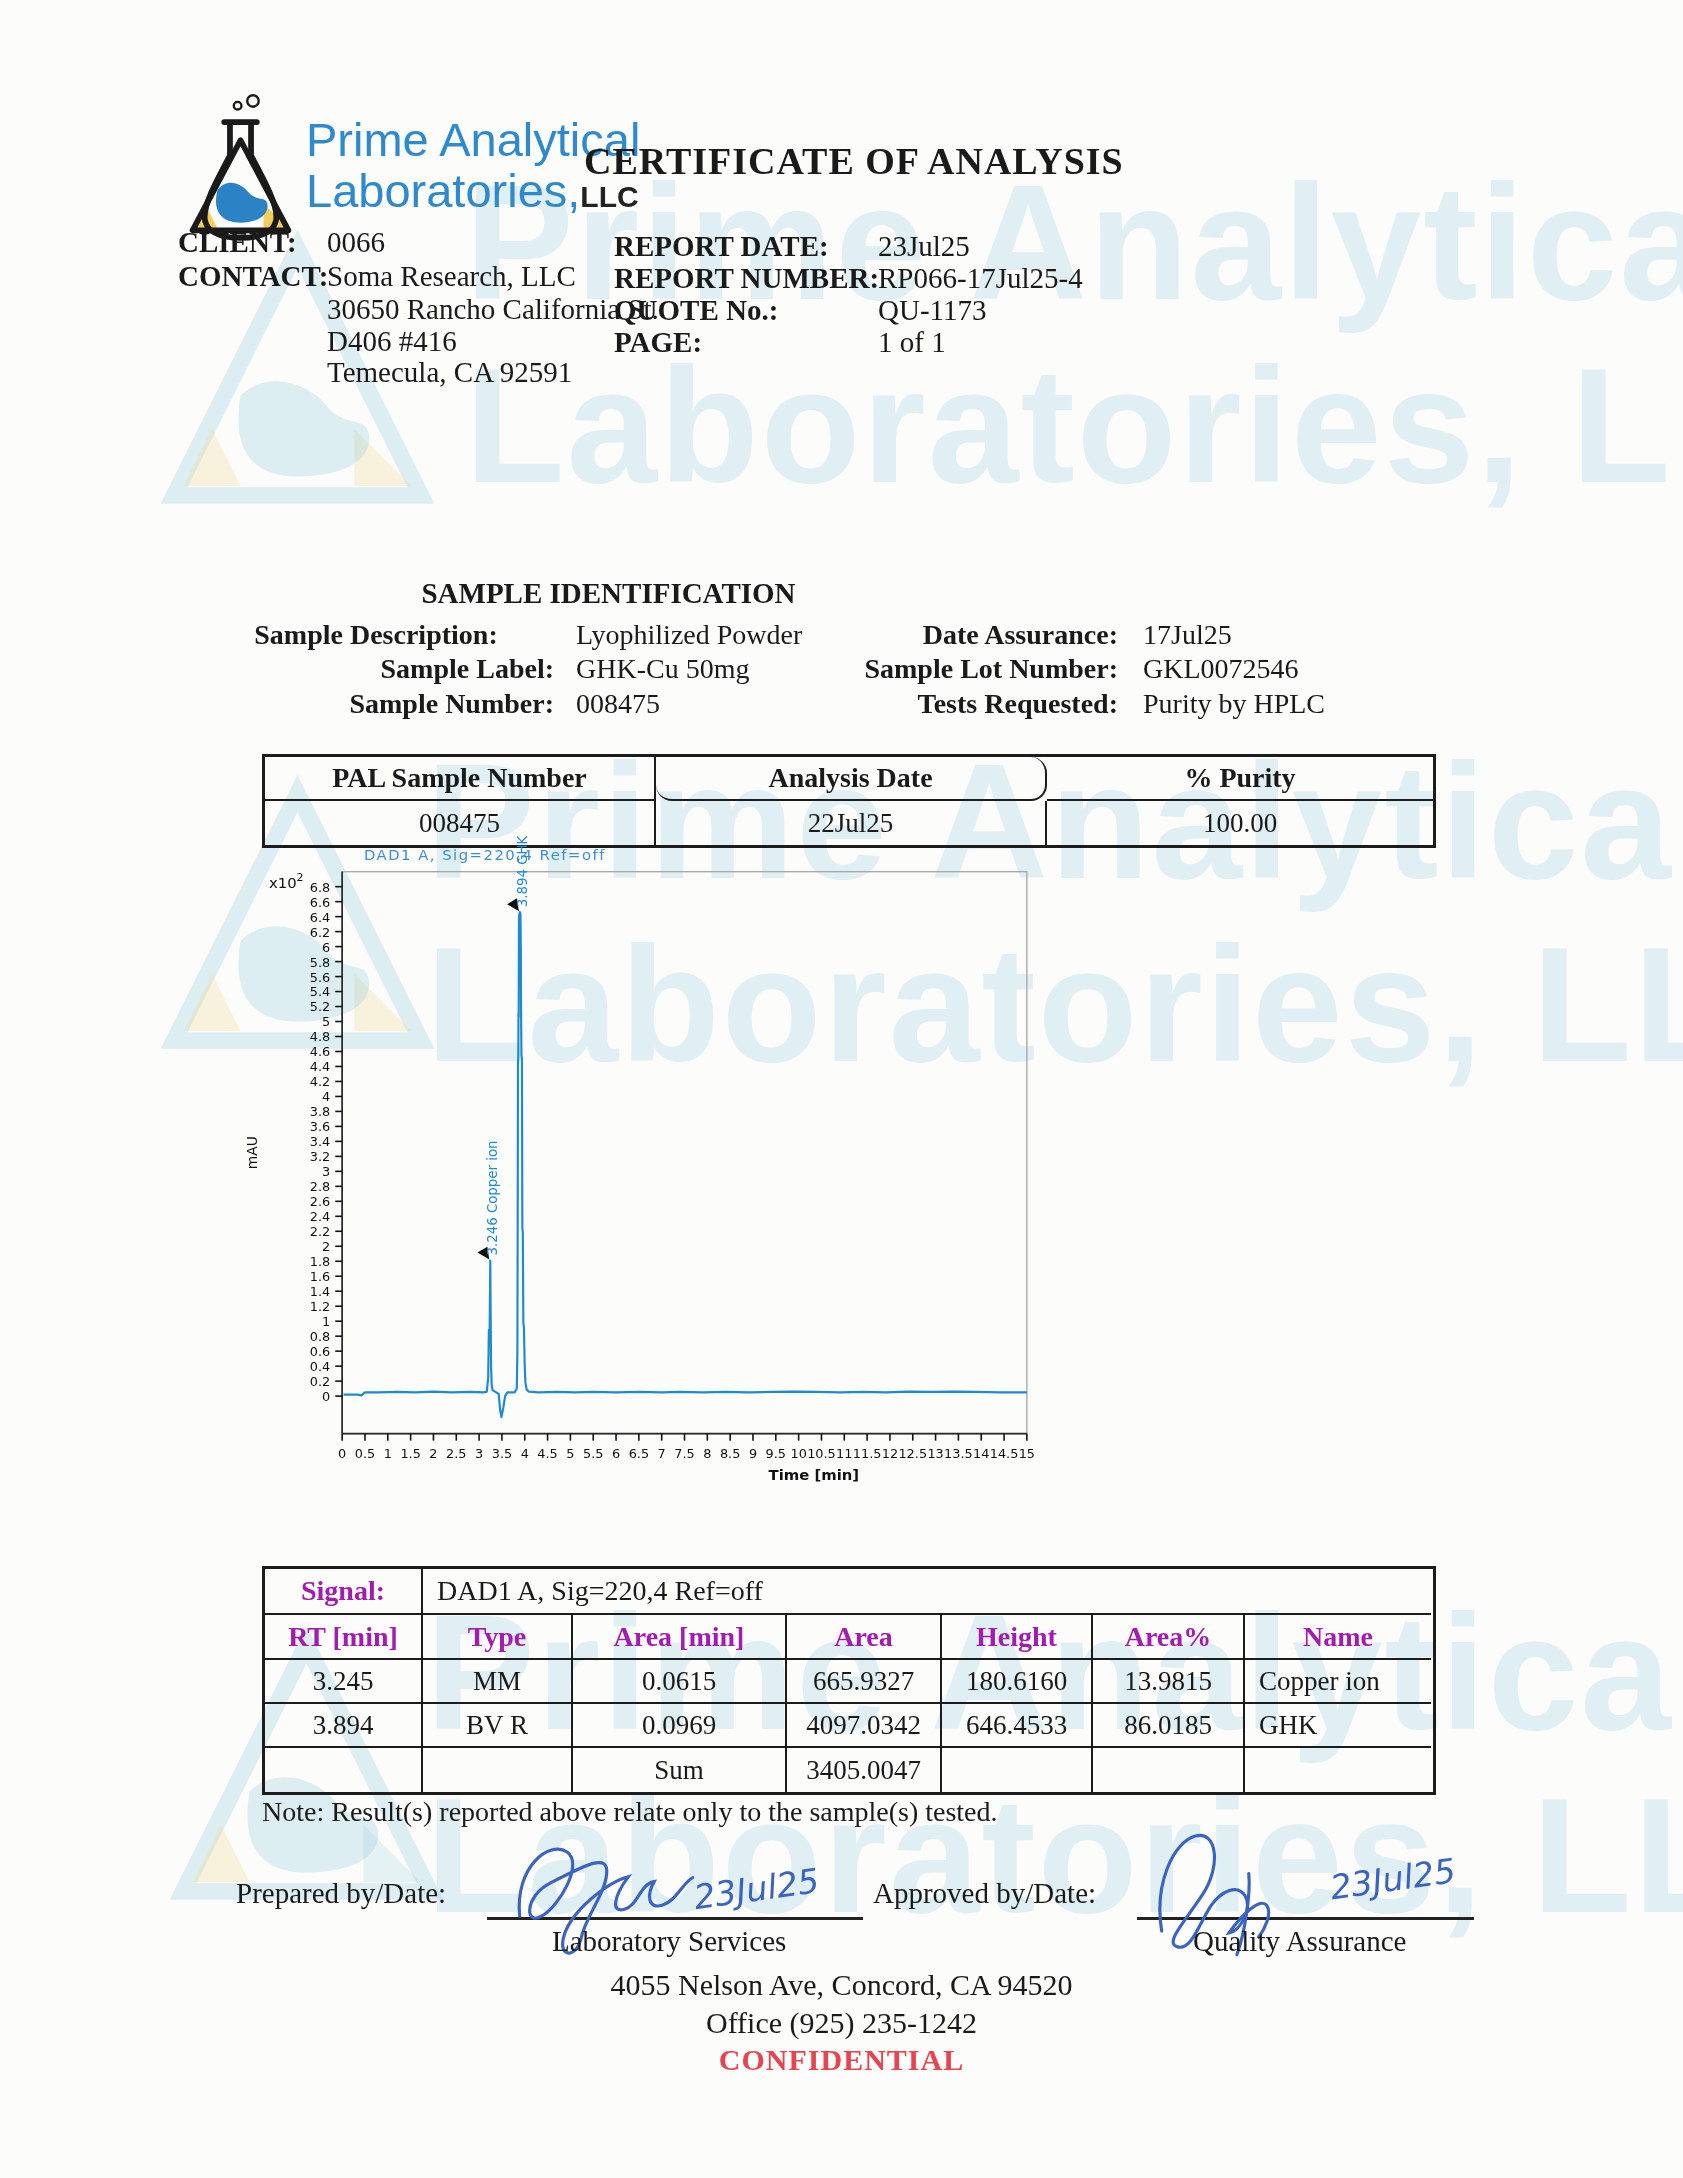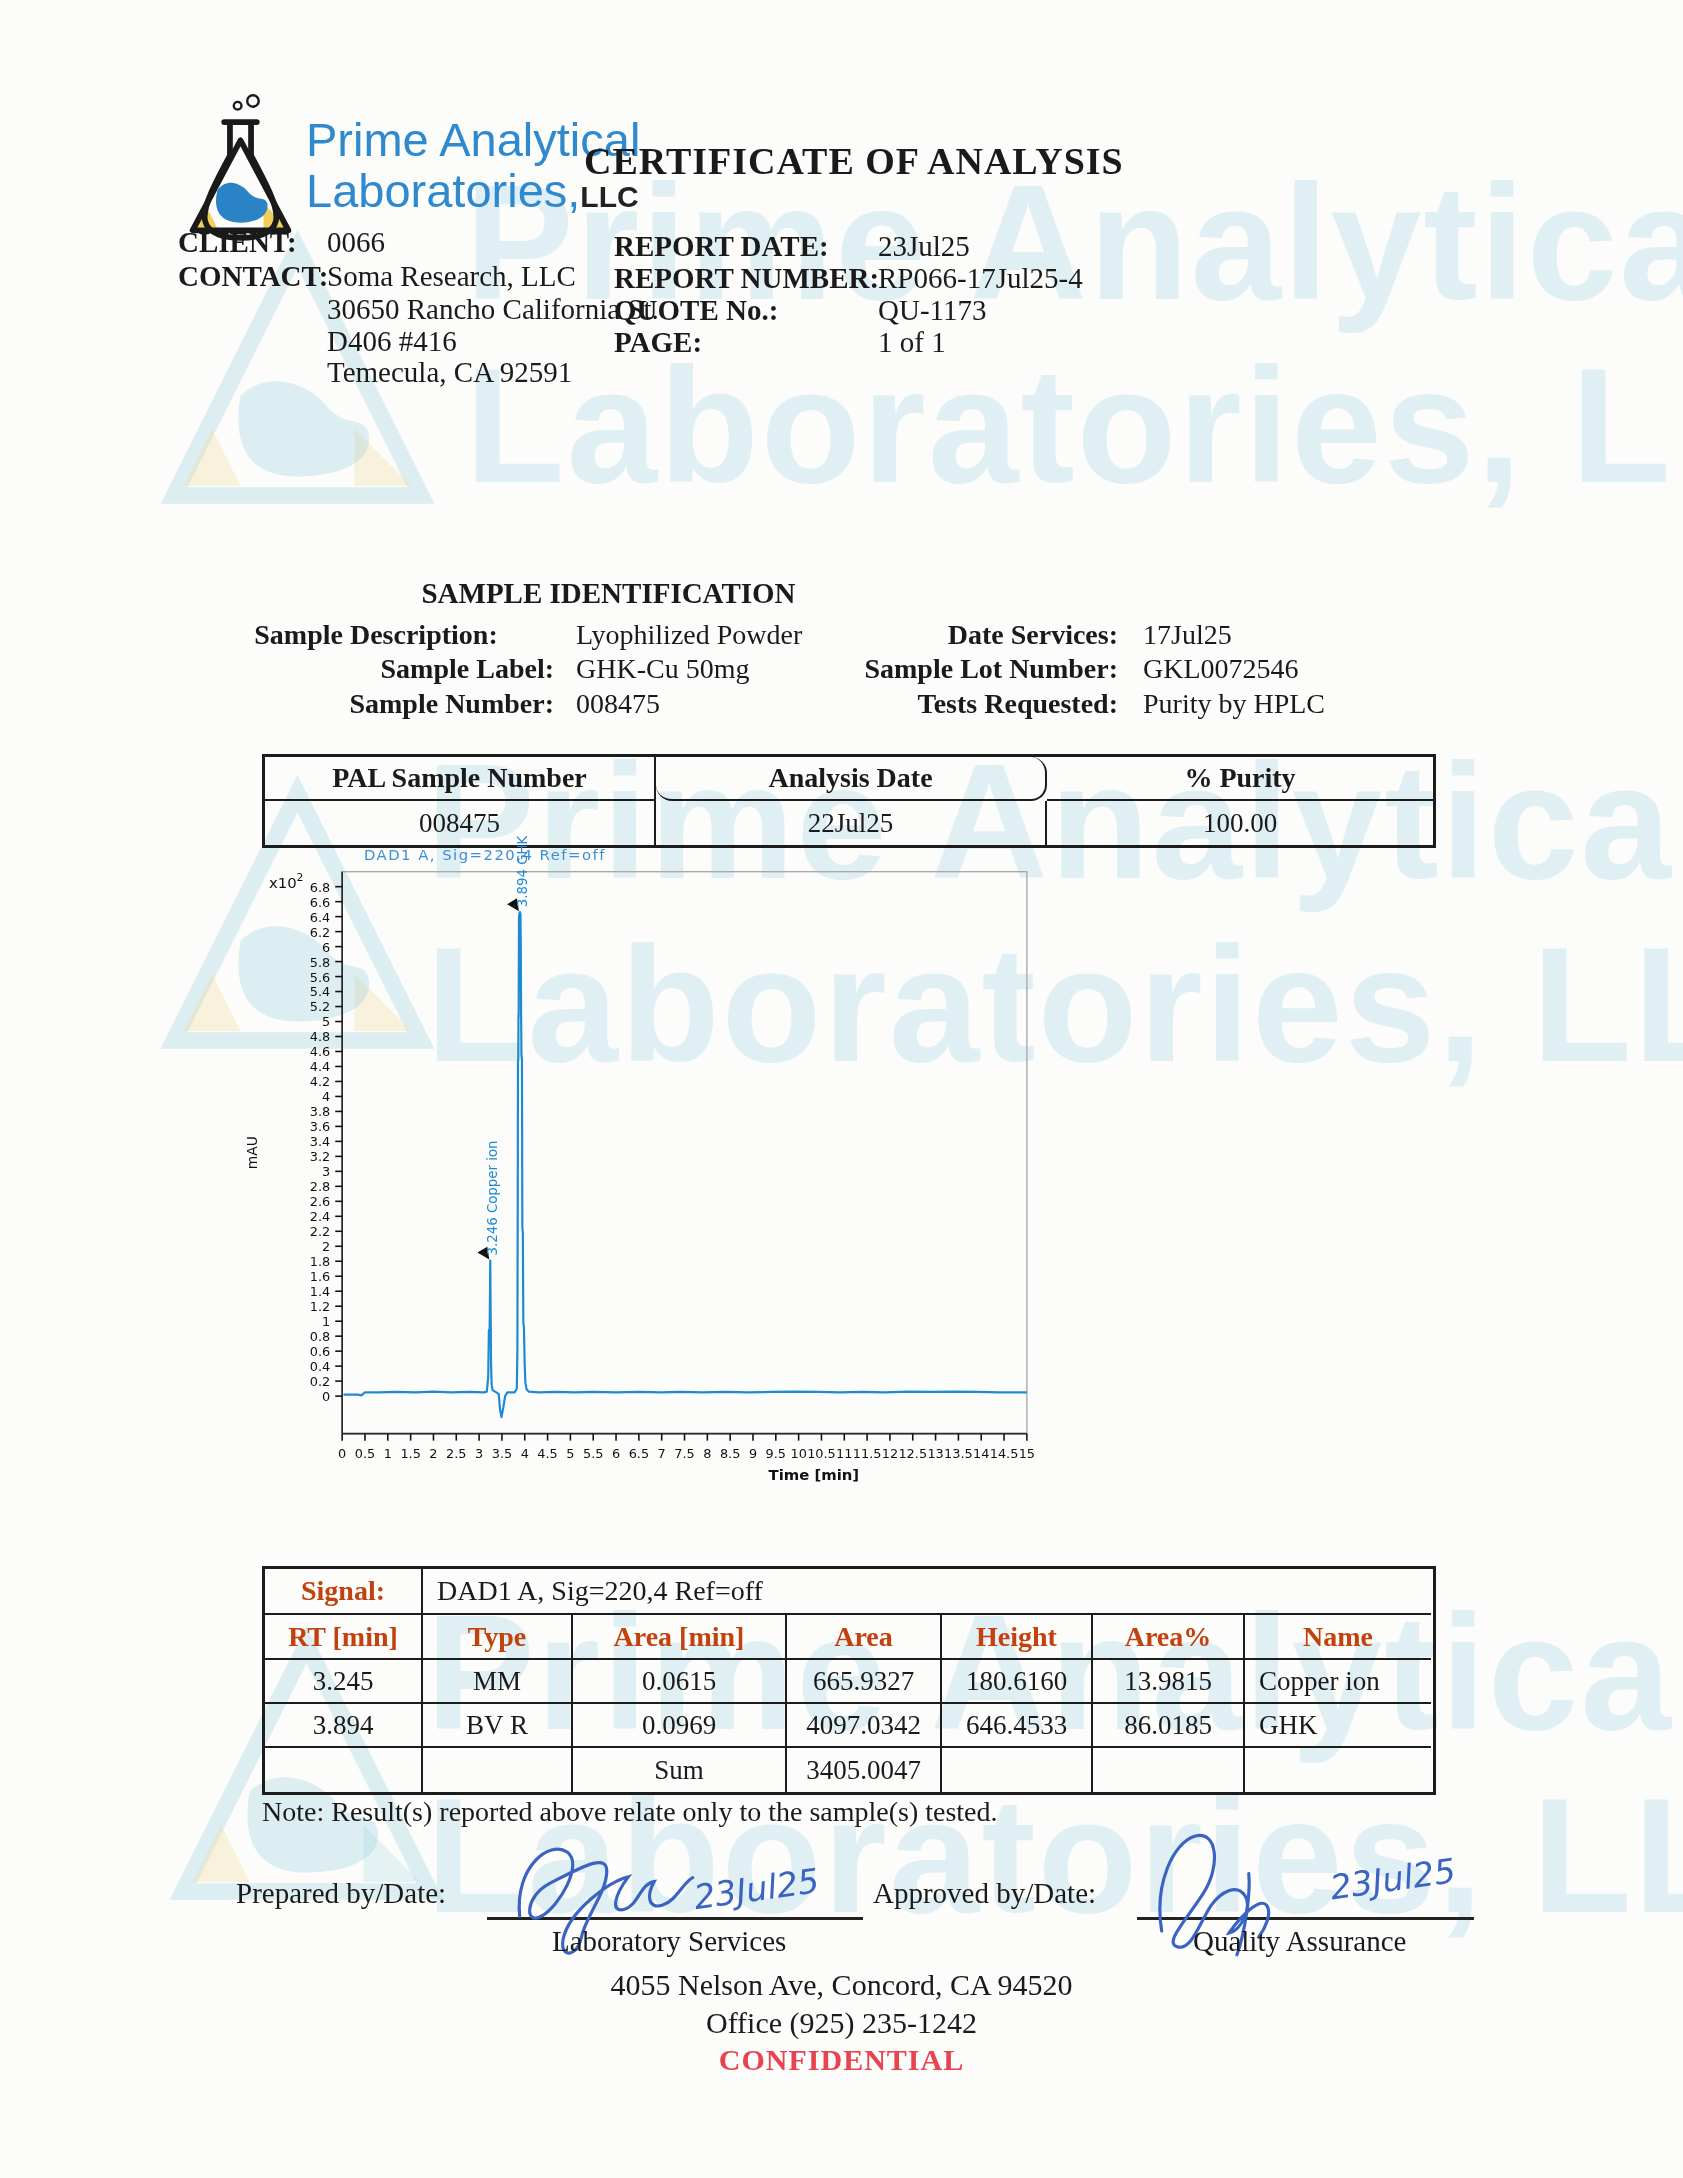--- a/index.html
+++ b/index.html
@@ -9,21 +9,21 @@
   .wmtxt{position:absolute;font-family:"Liberation Sans",sans-serif;font-weight:bold;
          color:rgba(126,197,216,0.22);white-space:nowrap;letter-spacing:2px;z-index:0;}
   .content{position:absolute;inset:0;z-index:2;}
   .lbl{font-weight:bold;font-size:29px;white-space:nowrap;}
   .val{font-size:29px;white-space:nowrap;}
   .tbl{position:absolute;display:grid;border:3px solid #1c1c1c;background:transparent;}
   .c{display:flex;align-items:center;justify-content:center;border-right:2px solid #1c1c1c;
      border-bottom:2px solid #1c1c1c;font-size:27px;overflow:hidden;white-space:nowrap;}
   .c.e{border-right:none;} .c.b{border-bottom:none;}
   .c.left{justify-content:flex-start;padding-left:14px;}
-  .bluehead{color:#c2410c;font-weight:bold;font-size:28px;}
+  .bluehead{color:#a21caf;font-weight:bold;font-size:28px;}
   .sigline{position:absolute;border-bottom:3px solid #222;}
   svg{overflow:visible;}
   .role{position:absolute;font-size:29px;}
   .ftr{position:absolute;left:0;width:1683px;text-align:center;font-size:30px;}
 </style>
 </head>
 <body>
 
 <div>
   <div class="wmtxt" style="left:465px;top:149px;font-size:163px;">Prime Analytical</div>
@@ -90,21 +90,21 @@
 
   <div class="abs" style="left:376px;top:577px;width:465px;text-align:center;font-weight:bold;font-size:29px;white-space:nowrap;">SAMPLE IDENTIFICATION</div>
 
   <div class="abs lbl" style="left:198px;top:619px;width:356px;text-align:center;font-size:28px;">Sample Description:</div>
   <div class="abs val" style="left:576px;top:619px;font-size:28px;">Lyophilized Powder</div>
   <div class="abs lbl" style="left:198px;top:653px;width:356px;text-align:right;font-size:28px;">Sample Label:</div>
   <div class="abs val" style="left:576px;top:653px;font-size:28px;">GHK-Cu 50mg</div>
   <div class="abs lbl" style="left:198px;top:688px;width:356px;text-align:right;font-size:28px;">Sample Number:</div>
   <div class="abs val" style="left:576px;top:688px;font-size:28px;">008475</div>
 
-  <div class="abs lbl" style="left:762px;top:619px;width:356px;text-align:right;font-size:28px;">Date Services:</div>
+  <div class="abs lbl" style="left:762px;top:619px;width:356px;text-align:right;font-size:28px;">Date Assurance:</div>
   <div class="abs val" style="left:1143px;top:619px;font-size:28px;">17Jul25</div>
   <div class="abs lbl" style="left:762px;top:653px;width:356px;text-align:right;font-size:28px;">Sample Lot Number:</div>
   <div class="abs val" style="left:1143px;top:653px;font-size:28px;">GKL0072546</div>
   <div class="abs lbl" style="left:762px;top:688px;width:356px;text-align:right;font-size:28px;">Tests Requested:</div>
   <div class="abs val" style="left:1143px;top:688px;font-size:28px;">Purity by HPLC</div>
 
   <div class="tbl" style="left:262px;top:754px;width:1168px;grid-template-columns:391px 391px 386px;grid-template-rows:44px 44px;">
     <div class="c" style="font-weight:bold;font-size:28px;">PAL Sample Number</div>
     <div class="c" style="font-weight:bold;font-size:28px;border-radius:16px;">Analysis Date</div>
     <div class="c e" style="font-weight:bold;font-size:28px;">% Purity</div>

